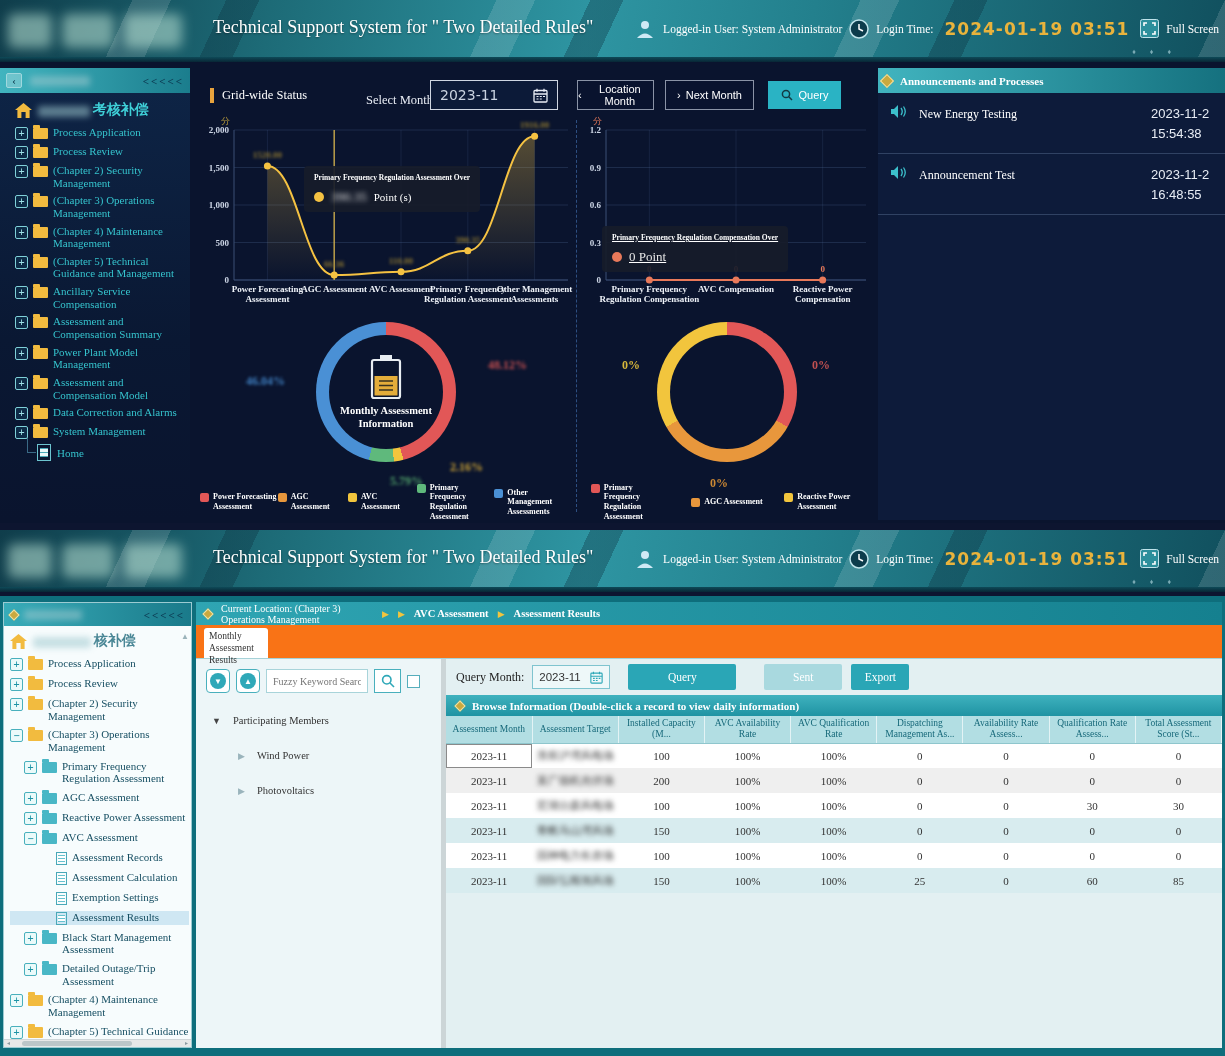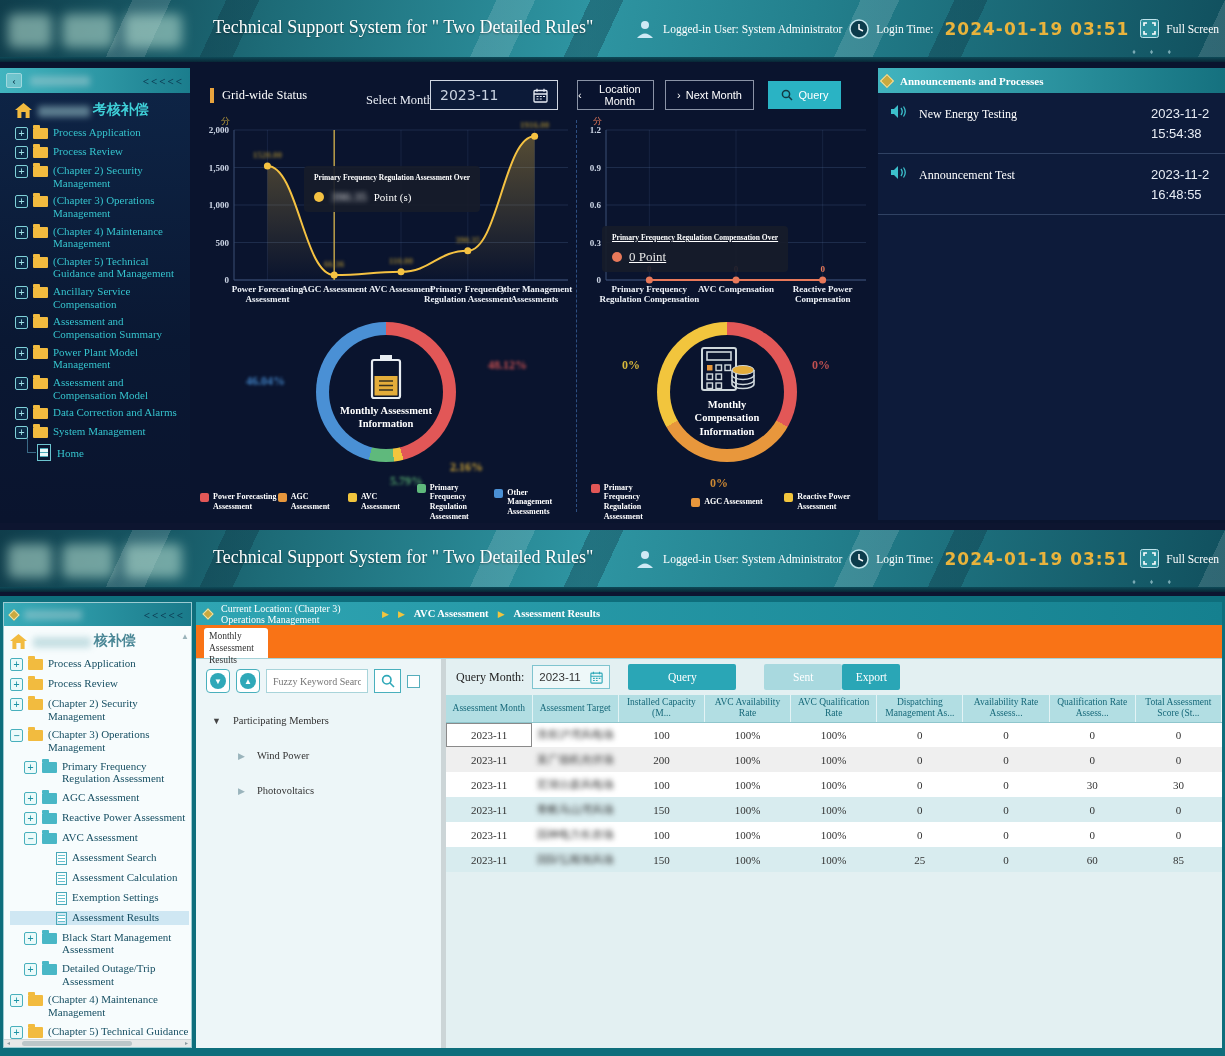--- a/index.html
+++ b/index.html
@@ -152,21 +152,21 @@
   .mtree-child .caret { color:#9ab4bc; }
   .results-area { flex:1; display:flex; flex-direction:column; min-width:0; }
   .query-row { height:36px; flex:0 0 36px; display:flex; align-items:center; padding-left:10px; font-size:12px; color:#222; }
   .q-input { width:78px; height:24px; background:#eef8f9; border:1px solid #7fc4cf; margin-left:8px;
     display:flex; align-items:center; justify-content:space-between; padding:0 6px; color:#333;
     font-family:"Liberation Sans",sans-serif; font-size:11.5px; }
   .btn-teal { height:26px; background:#2aa6b6; color:#fff; border:none; font-family:"Liberation Serif",serif;
     font-size:11.5px; border-radius:2px; }
   .btn-q2 { width:108px; margin-left:18px; }
   .btn-sent { width:78px; margin-left:28px; background:#a9d9df; }
-  .btn-export { width:58px; }
+  .btn-export { width:58px; margin-left:9px; }
   .browse-bar { height:21px; flex:0 0 21px; display:flex; align-items:center; gap:8px; padding-left:10px;
     background:linear-gradient(180deg,#3fb2be,#1f93a3); color:#fff; font-size:11px; font-weight:bold; }
   table.results { width:100%; border-collapse:collapse; table-layout:fixed;padding-left:12px; }
   table.results th { background:#b2dee3; color:#17697a; font-size:9.5px; font-weight:normal; height:27px;
     border-right:1px solid #e3f3f5; border-bottom:1px solid #8fc6cd; padding:1px 3px; line-height:1.15; }
   table.results td { height:25px; text-align:center; font-size:11px; color:#333; padding:0 3px;
     overflow:hidden; white-space:nowrap; }
   tr.r-white { background:#fff; } tr.r-gray { background:#efefef; } tr.r-teal { background:#d8ecef; }
   td.sel-cell { background:#fff; box-shadow:inset 0 0 0 1px #8a8a8a; }
   .table-rest { flex:1; background:#e3f0f2; }
@@ -445,39 +445,20 @@
               </div>
               <div class="pct-label blur-soft" style="left: 292px; top: 44px; color: rgb(199, 79, 79);">48.12%</div>
               <div class="pct-label blur-soft" style="left: 254px; top: 146px; color: rgb(201, 160, 53);">2.16%</div>
               <div class="pct-label blur-soft" style="left: 194px; top: 160px; color: rgb(79, 158, 104);">5.79%</div>
               <div class="pct-label blur-soft" style="left: 50px; top: 60px; color: rgb(63, 127, 192);">46.04%</div>
             </div>
           <div class="donut-wrap" id="donut2">
               <div class="donut" style="left: 81px; width: 140px; height: 140px; background: conic-gradient(rgb(226, 87, 87) 0%, rgb(226, 87, 87) 33.33%, rgb(232, 151, 60) 33.33%, rgb(232, 151, 60) 66.66%, rgb(242, 197, 61) 66.66%, rgb(242, 197, 61) 100%);">
                 <div class="hole"></div>
               </div>
-              <div class="donut-center" style="left: 81px;">
-                <span class="icon">
-                  <svg width="58" height="48" viewBox="0 0 58 48">
-                    <rect x="4" y="2" width="34" height="42" rx="2" fill="none" stroke="#cfd8dc" stroke-width="2"></rect>
-                    <rect x="9" y="6" width="24" height="8" fill="none" stroke="#cfd8dc" stroke-width="1.6"></rect>
-                    <rect x="9" y="19" width="5.5" height="5.5" fill="#e8973c"></rect>
-                    <rect x="18" y="19" width="5.5" height="5.5" fill="none" stroke="#cfd8dc" stroke-width="1.4"></rect>
-                    <rect x="27" y="19" width="5.5" height="5.5" fill="none" stroke="#cfd8dc" stroke-width="1.4"></rect>
-                    <rect x="9" y="28" width="5.5" height="5.5" fill="none" stroke="#cfd8dc" stroke-width="1.4"></rect>
-                    <rect x="18" y="28" width="5.5" height="5.5" fill="none" stroke="#cfd8dc" stroke-width="1.4"></rect>
-                    <rect x="9" y="37" width="5.5" height="5.5" fill="none" stroke="#cfd8dc" stroke-width="1.4"></rect>
-                    <rect x="18" y="37" width="5.5" height="5.5" fill="none" stroke="#cfd8dc" stroke-width="1.4"></rect>
-                    <ellipse cx="45" cy="24" rx="11" ry="4.5" fill="#e4ad3a" stroke="#cfd8dc"></ellipse>
-                    <path d="M34 24 v14 c0 2.5 5 4.5 11 4.5 s11 -2 11 -4.5 V24" fill="none" stroke="#cfd8dc" stroke-width="1.6"></path>
-                    <path d="M34 29 c0 2.5 5 4.5 11 4.5 s11 -2 11 -4.5 M34 34 c0 2.5 5 4.5 11 4.5 s11 -2 11 -4.5" fill="none" stroke="#cfd8dc" stroke-width="1.4"></path>
-                  </svg>
-                </span>
-                <div class="c-label">Monthly Compensation Information</div>
-              </div>
               <div class="pct-label" style="left: 236px; top: 44px; color: rgb(192, 80, 80);">0%</div>
               <div class="pct-label" style="left: 134px; top: 162px; color: rgb(204, 136, 51);">0%</div>
               <div class="pct-label" style="left: 46px; top: 44px; color: rgb(216, 184, 58);">0%</div>
             </div>
         </div>
         <div class="legend-row">
           <div class="legend-half" id="legend1">
               <div class="lg-item">
                 <span class="lg-sq" style="background: rgb(226, 87, 87);"></span>
                 <span class="lg-name">Power Forecasting Assessment</span>
@@ -643,21 +624,21 @@
                 <span>Reactive Power Assessment</span>
               </div>
               <div class="tree-item" style="padding-left: 14px;">
                 <span class="plusbox light">−</span>
                 <span class="folder teal"></span>
                 <span>AVC Assessment</span>
               </div>
               <div class="tree-item" style="padding-left: 28px;">
                 <span style="flex: 0 0 13px;"></span>
                 <span class="docicon"></span>
-                <span>Assessment Search</span>
+                <span>Assessment Records</span>
               </div>
               <div class="tree-item" style="padding-left: 28px;">
                 <span style="flex: 0 0 13px;"></span>
                 <span class="docicon"></span>
                 <span>Assessment Calculation</span>
               </div>
               <div class="tree-item" style="padding-left: 28px;">
                 <span style="flex: 0 0 13px;"></span>
                 <span class="docicon"></span>
                 <span>Exemption Settings</span>
@@ -751,20 +732,24 @@
                   <svg width="13" height="13" viewBox="0 0 15 15">
                       <rect x="1" y="2.5" width="13" height="11.5" rx="1" fill="none" stroke="#2fa8b8" stroke-width="1.3"></rect>
                       <path d="M1 6 h13 M4 0.8 v3 M11 0.8 v3" stroke="#2fa8b8" stroke-width="1.3"></path>
                       <path d="M3.5 8.5 h2 M6.8 8.5 h2 M10 8.5 h2 M3.5 11 h2 M6.8 11 h2" stroke="#2fa8b8" stroke-width="1.2"></path>
                     </svg>
                 </span>
               </span>
               <button class="btn-teal btn-q2">Query</button>
               <button class="btn-teal btn-sent">Sent</button>
               <button class="btn-teal btn-export">Export</button>
+            </div>
+            <div class="browse-bar">
+              <span class="diamond small"></span>
+              <span>Browse Information (Double-click a record to view daily information)</span>
             </div>
             <table class="results">
               <thead>
                   <tr id="results-head">
                     <th>Assessment Month</th>
                     <th>Assessment Target</th>
                     <th>Installed Capacity (M...</th>
                     <th>AVC Availability Rate</th>
                     <th>AVC Qualification Rate</th>
                     <th>Dispatching Management As...</th>

